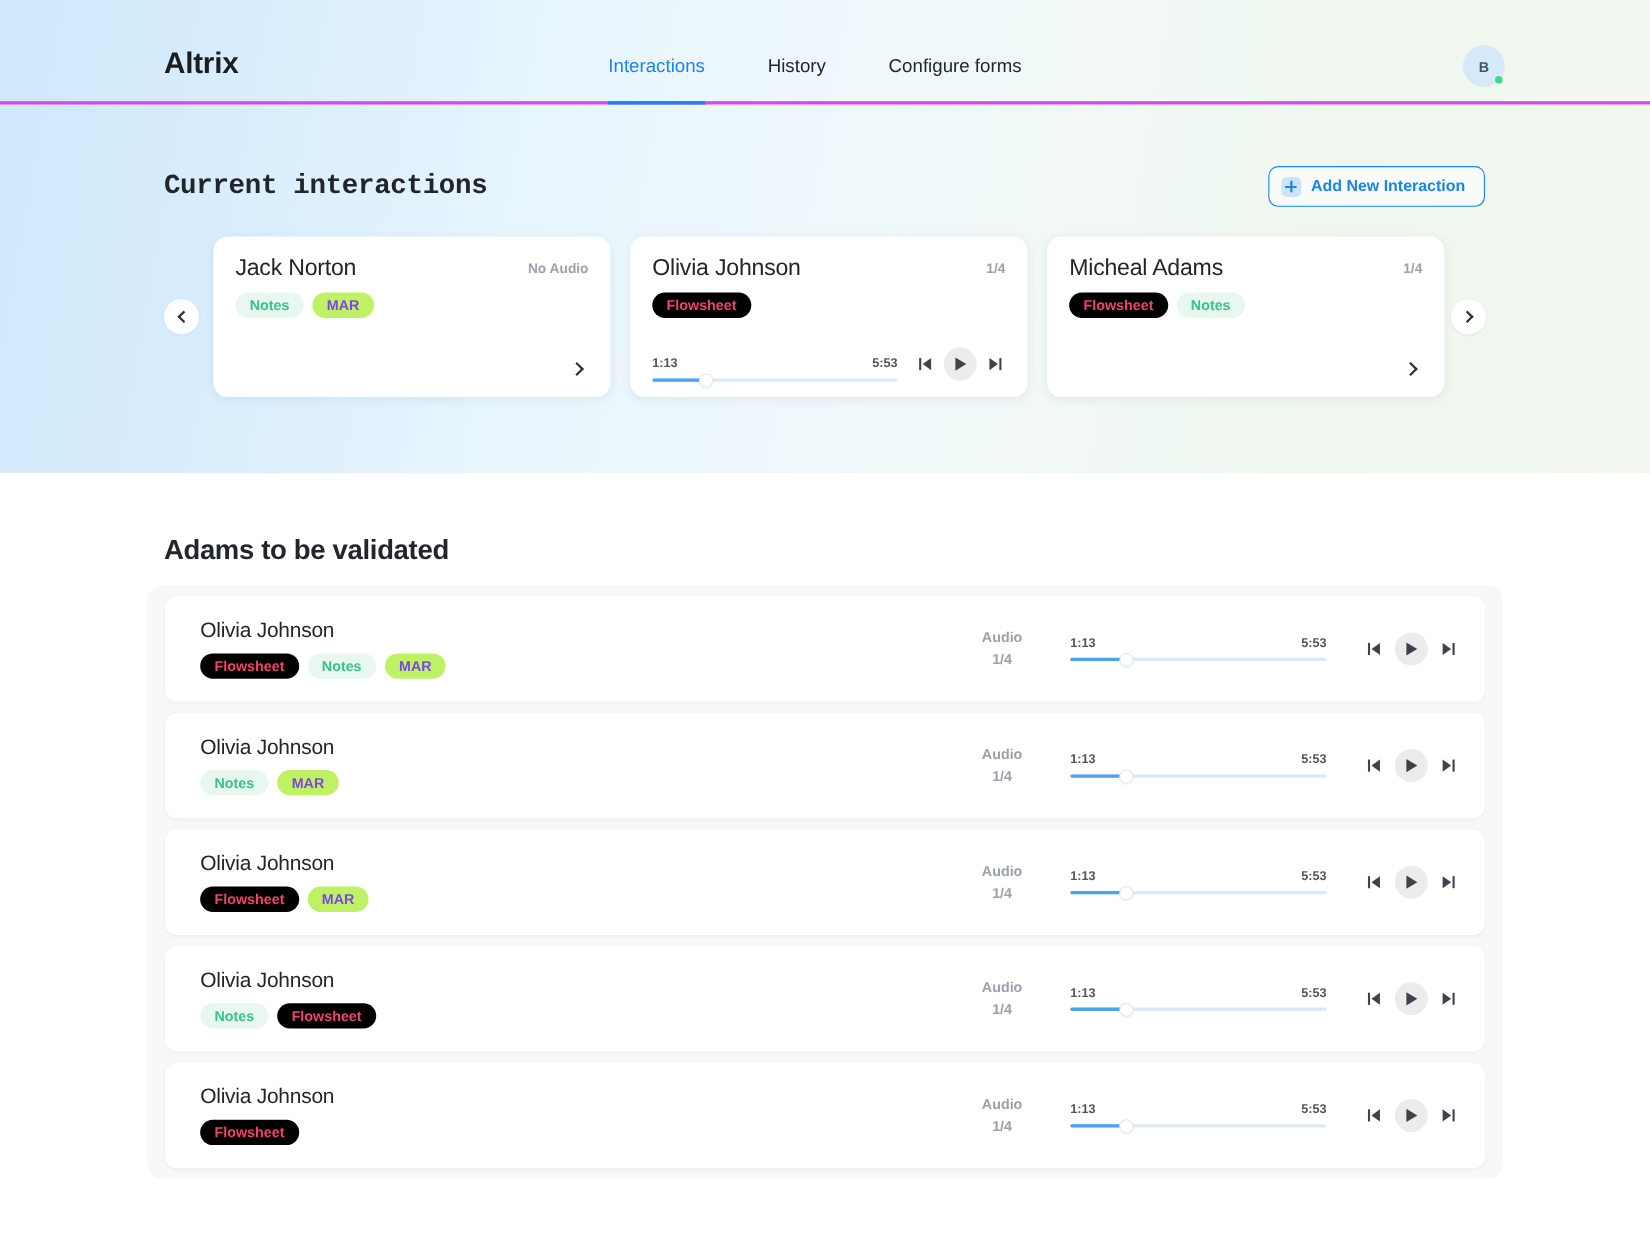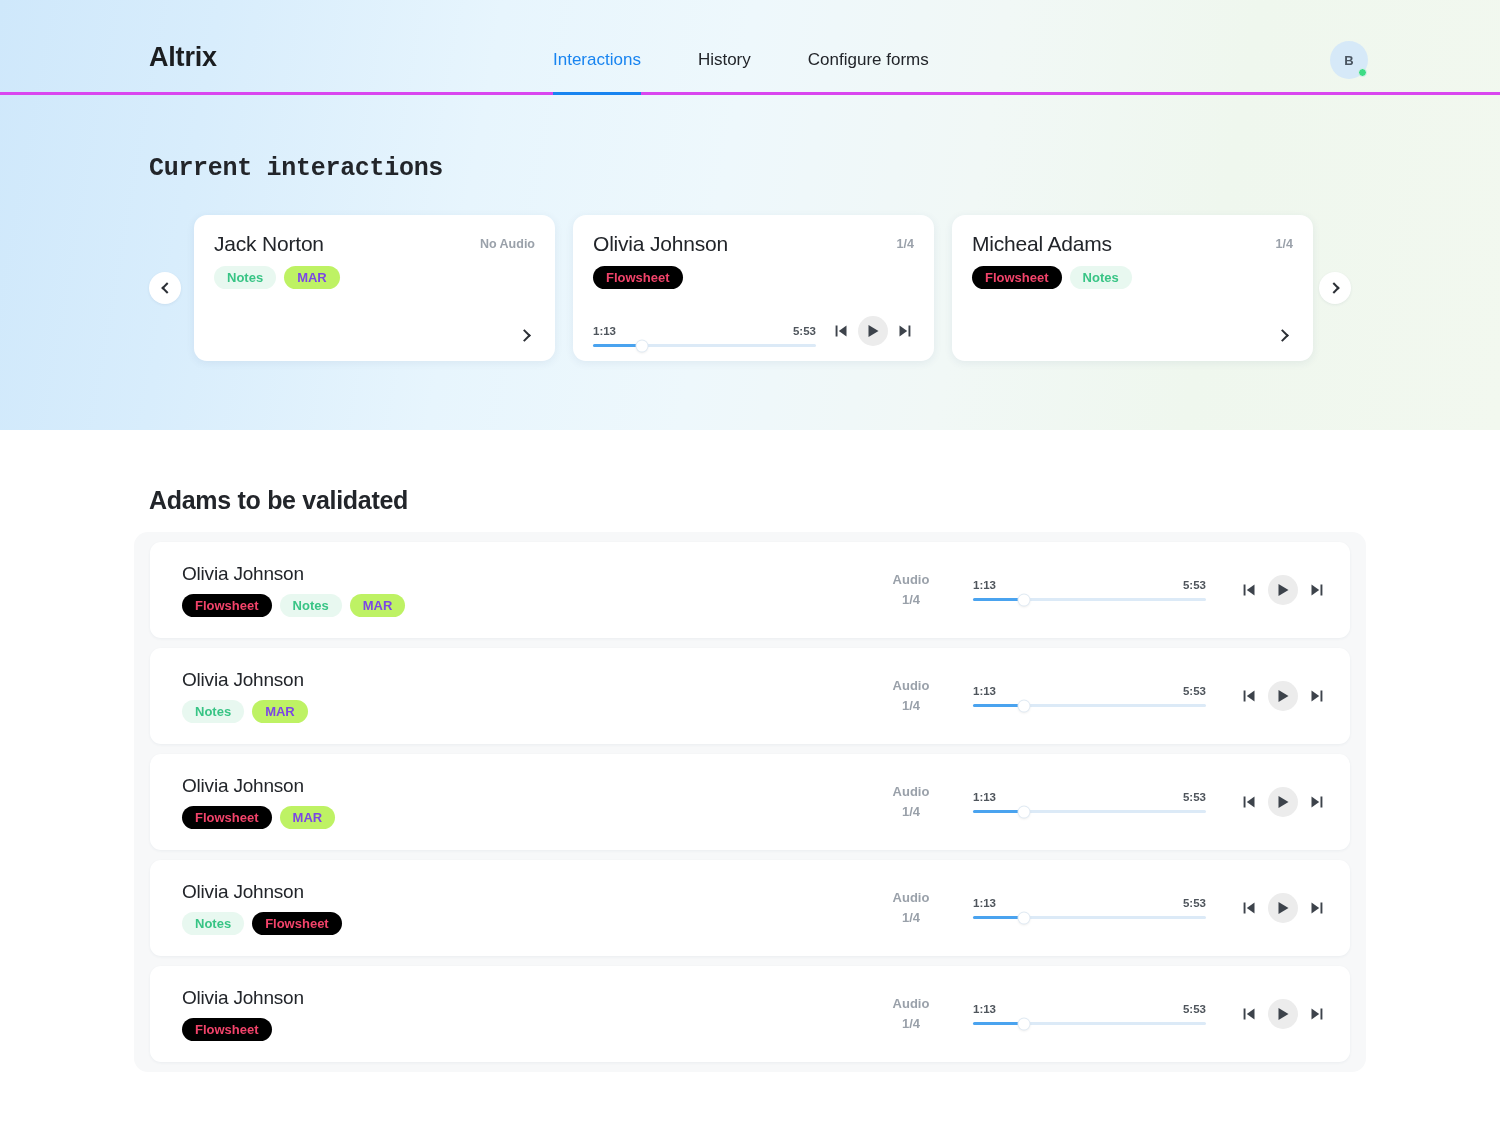--- a/index.html
+++ b/index.html
@@ -188,20 +188,24 @@
     <div class="avatar-wrap">
       <div class="avatar">
         <span>B</span>
       </div>
       <div class="avatar-status"></div>
     </div>
   </div>
 
   <div class="sec-head" id="sec-current">Current interactions</div>
 
+  <div class="add-btn">
+    <span class="plus-icon"></span>
+    <span class="label">Add New Interaction</span>
+  </div>
 
   <div class="carousel">
     <div class="arrow-btn prev">
       <span class="chev left"></span>
     </div>
     <div class="arrow-btn next">
       <span class="chev right"></span>
     </div>
 
     <div class="cards">

